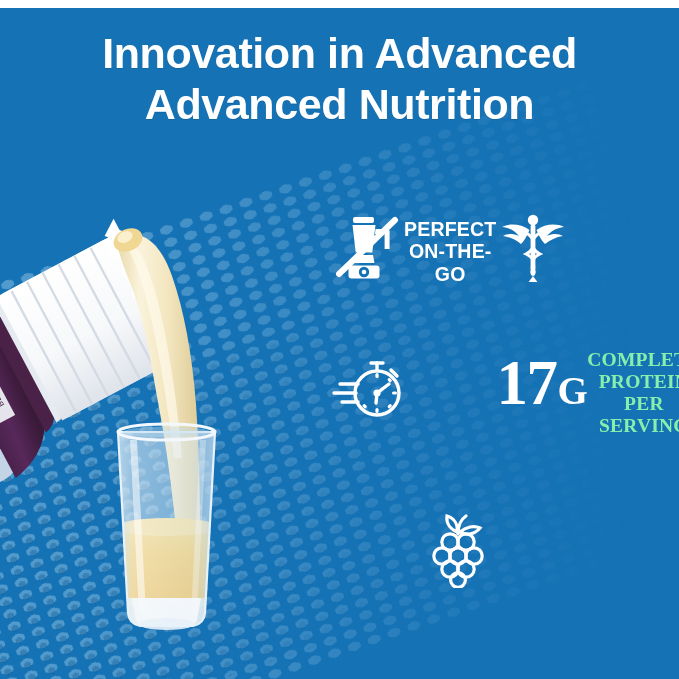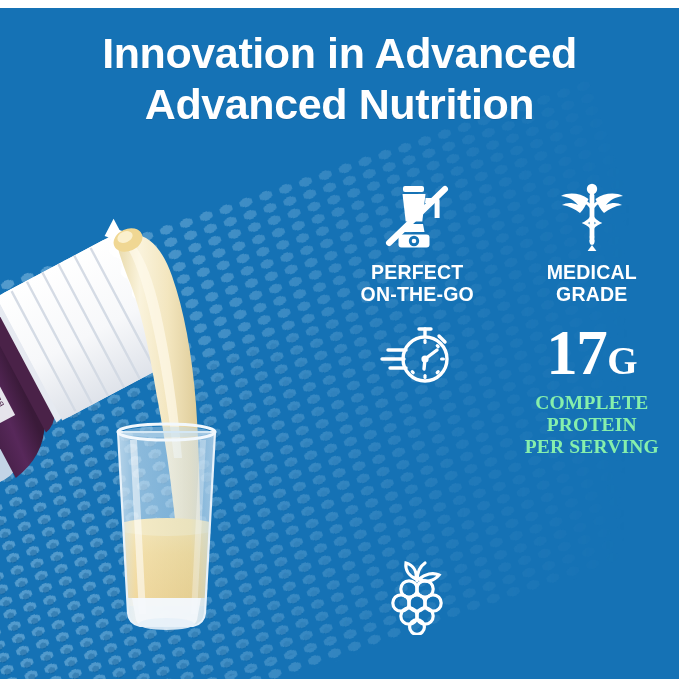--- a/index.html
+++ b/index.html
@@ -91,21 +91,21 @@
     top: 168px;
     width: 349px;
     height: 470px;
     display: grid;
     grid-template-columns: 1fr 1fr;
     grid-template-rows: 140px 142px 176px;
     z-index: 6;
   }
   .feature {
     display: flex;
-    flex-direction: column;
+    flex-direction: row;
     align-items: center;
     justify-content: flex-start;
     padding-top: 4px;
   }
   .feature.r3 { justify-content: flex-end; padding-top: 8px; font-family: Liberation Serif, serif; }
   .feat-icon {
     display: flex;
     align-items: center;
     justify-content: center;
     height: 74px;
@@ -314,22 +314,20 @@
 
             <g stroke="#ffffff" stroke-width="3" fill="none" stroke-linecap="round">
               <path d="M30 22 C44 29 30 36 44 43 C30 50 42 56 36 61"></path>
               <path d="M44 22 C30 29 44 36 30 43 C44 50 32 56 38 61"></path>
             </g>
             <circle cx="29" cy="21.5" r="3.1"></circle>
             <circle cx="45" cy="21.5" r="3.1"></circle>
           </g>
         </svg>
       </div>
-      <div class="feat-label">MEDICAL
-GRADE</div>
     </div>
 
 
     <div class="feature">
       <div class="feat-icon icon-sm">
         <svg width="78" height="72" viewBox="0 0 78 72" xmlns="http://www.w3.org/2000/svg">
           <g fill="none" stroke="#ffffff" stroke-width="3.4" stroke-linecap="round">
             <circle cx="47" cy="40" r="22"></circle>
             <path d="M41 10 h12"></path>
             <path d="M47 10 v7"></path>

